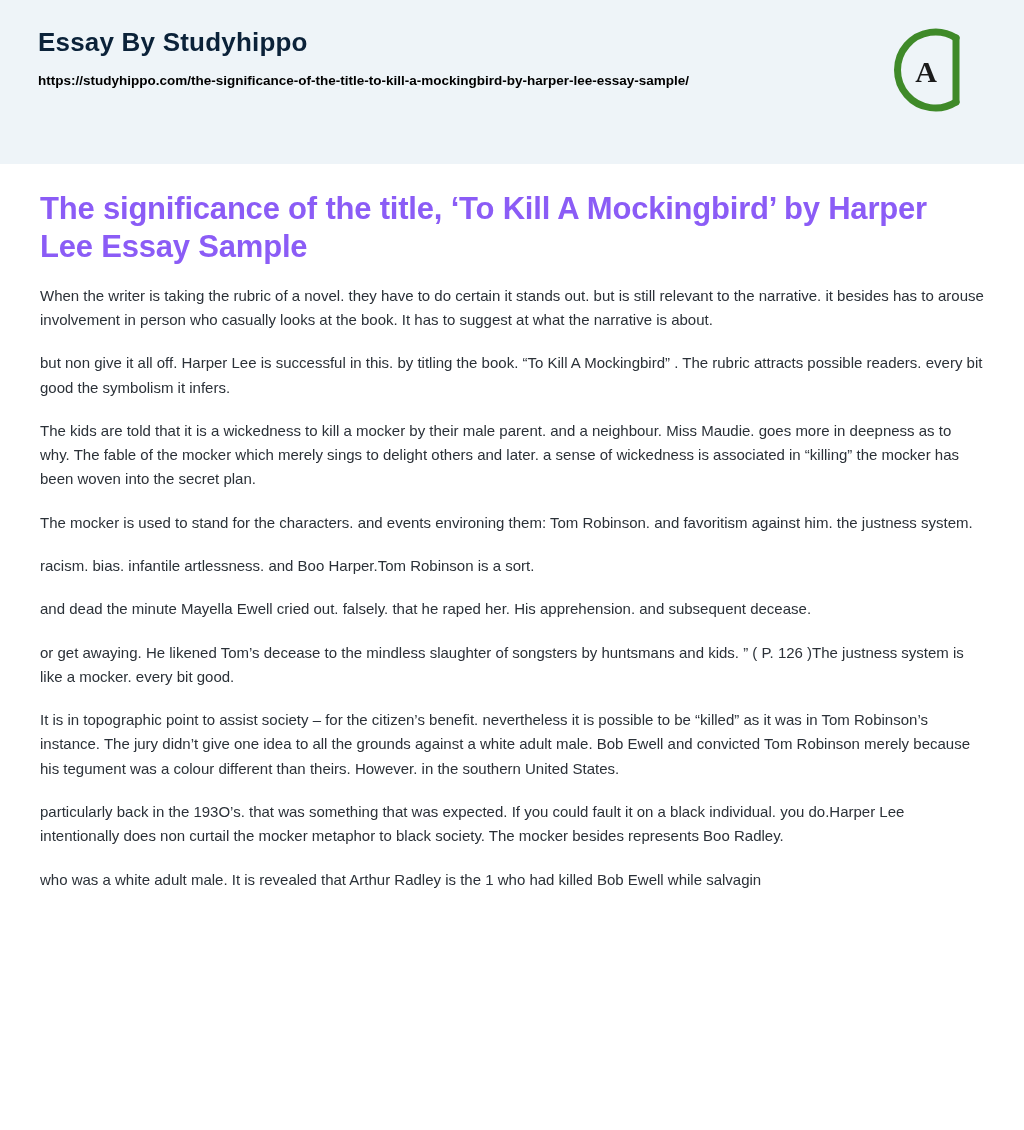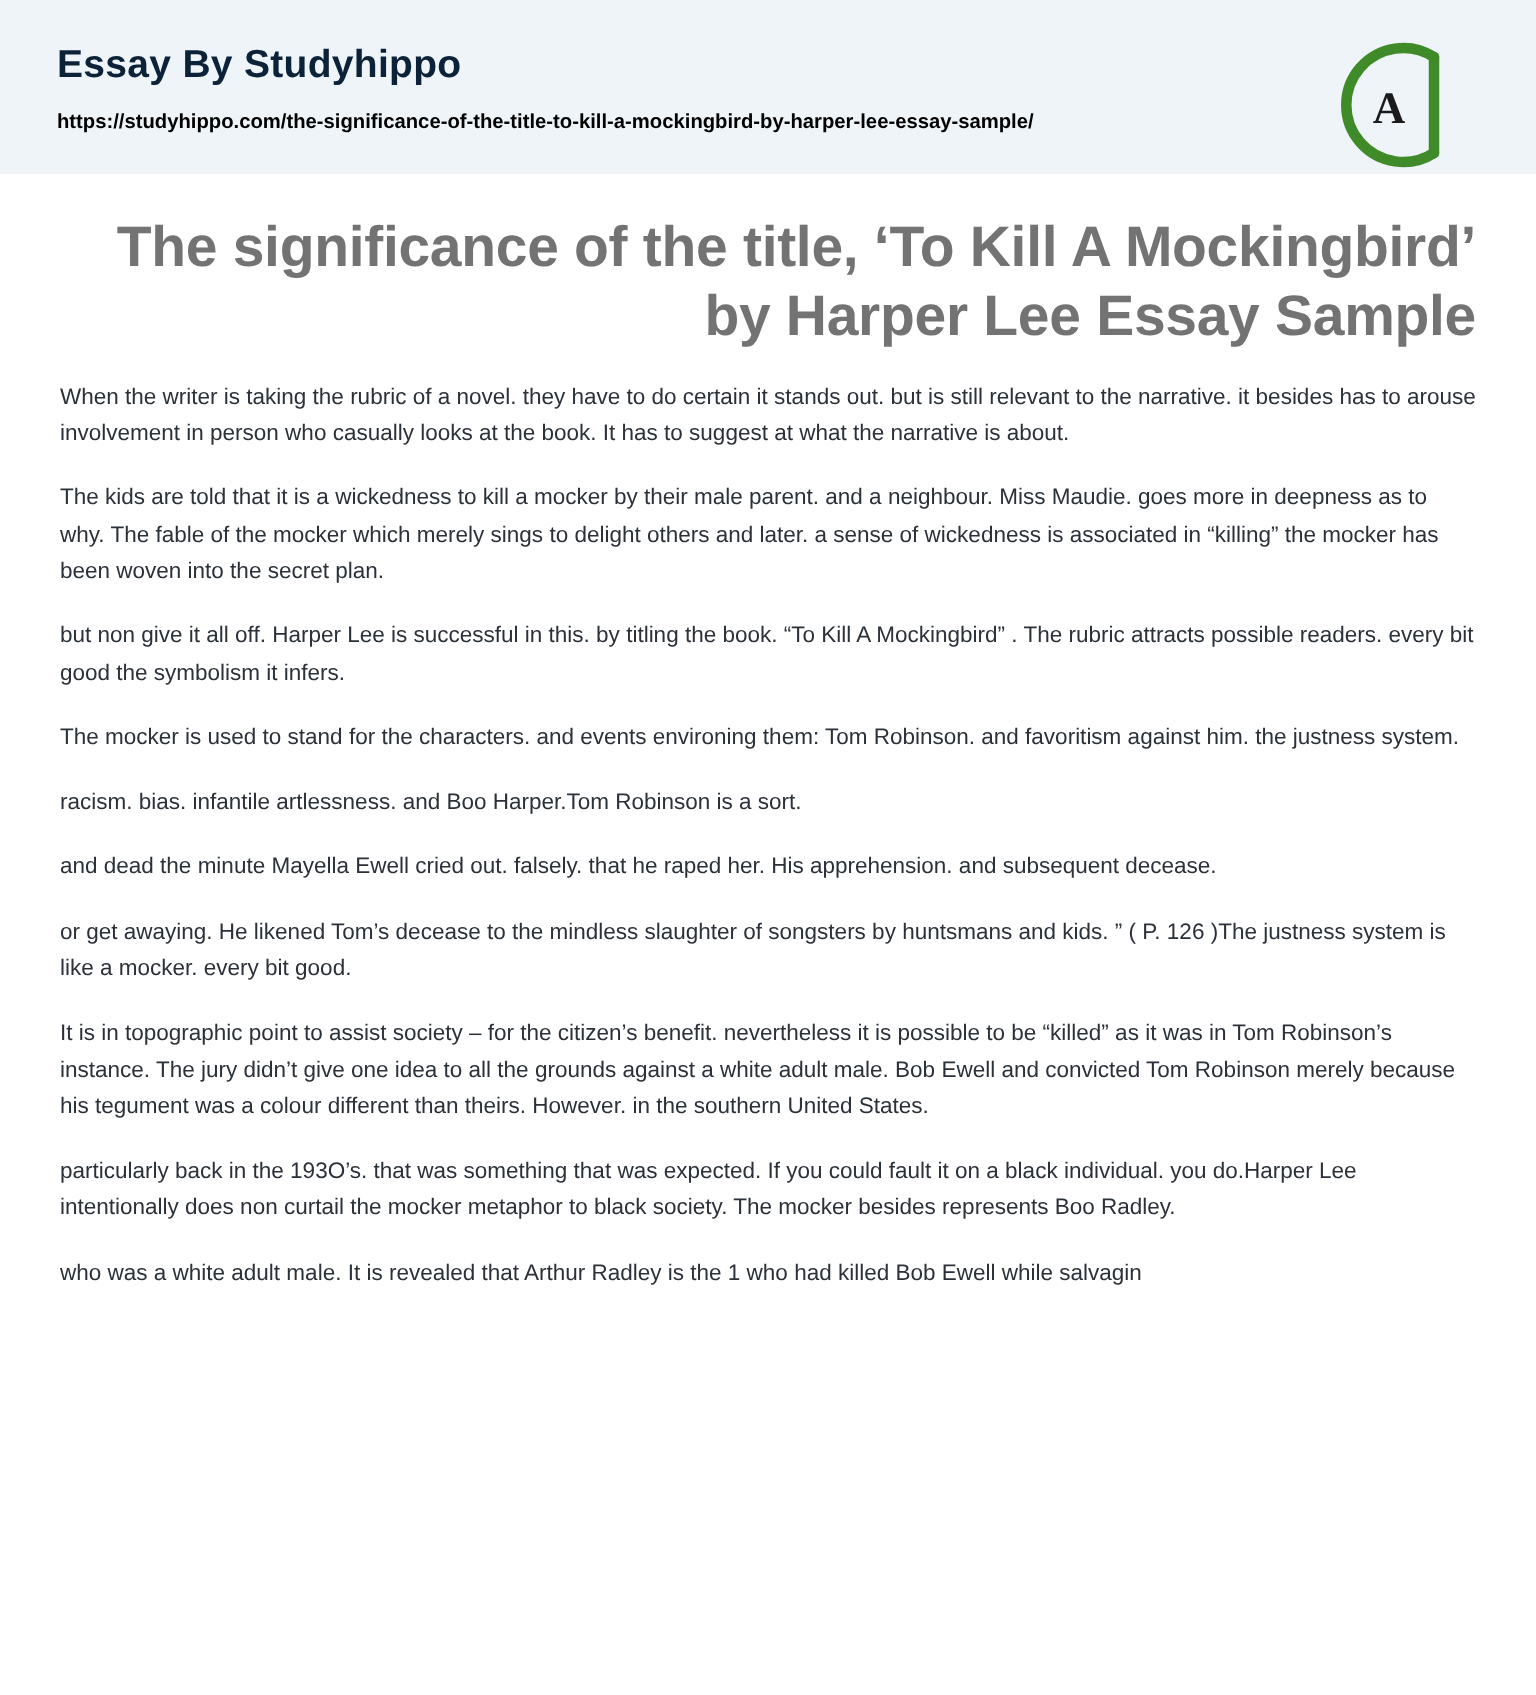--- a/index.html
+++ b/index.html
@@ -12,21 +12,21 @@
   }
   #page {
     width: 1024px;
     min-height: 1130px;
     position: relative;
     background: #ffffff;
   }
   
   .header {
     background: #eef4f8;
-    height: 116px;
+    height: 164px;
     padding: 28px 38px 0 38px;
     position: relative;
     overflow: hidden;
   }
   .site-title {
     font-size: 26px;
     font-weight: bold;
     color: #0b2239;
     letter-spacing: 0.2px;
     margin: 0 0 14px 0;
@@ -47,27 +47,26 @@
     width: 92px;
     height: 92px;
   }
   .logo svg { display: block; }
 
   
   .article {
     padding: 26px 40px 30px 40px;
   }
   .article-title {
-    font-size: 38px;
+    font-size: 31px;
     line-height: 1.22;
     font-weight: bold;
-    color: #737373;
+    color: #8b5cf6;
     margin: 0 0 18px 0;
     letter-spacing: -0.2px;
-    text-align: right;
   }
   .para {
     font-size: 15px;
     line-height: 1.62;
     color: #2b3138;
     margin: 0 0 19px 0;
   }
   .para:last-child { margin-bottom: 4px; }
 </style>
 </head>
@@ -84,22 +83,22 @@
         <path d="M76 14 L76 78" fill="none" stroke="#3f8a29" stroke-width="7" stroke-linecap="round"></path>
         <text x="46" y="58" text-anchor="middle" font-family="'Liberation Serif', serif" font-size="30" font-weight="bold" fill="#1b1b1b">A</text>
       </svg>
     </div>
   </div>
 
   <div class="article">
     <h2 class="article-title">The significance of the title, ‘To Kill A Mockingbird’ by Harper Lee Essay Sample</h2>
 
     <p class="para">When the writer is taking the rubric of a novel. they have to do certain it stands out. but is still relevant to the narrative. it besides has to arouse involvement in person who casually looks at the book. It has to suggest at what the narrative is about.</p>
+    <p class="para">but non give it all off. Harper Lee is successful in this. by titling the book. “To Kill A Mockingbird” . The rubric attracts possible readers. every bit good the symbolism it infers.</p>
     <p class="para">The kids are told that it is a wickedness to kill a mocker by their male parent. and a neighbour. Miss Maudie. goes more in deepness as to why. The fable of the mocker which merely sings to delight others and later. a sense of wickedness is associated in “killing” the mocker has been woven into the secret plan.</p>
-    <p class="para">but non give it all off. Harper Lee is successful in this. by titling the book. “To Kill A Mockingbird” . The rubric attracts possible readers. every bit good the symbolism it infers.</p>
     <p class="para">The mocker is used to stand for the characters. and events environing them: Tom Robinson. and favoritism against him. the justness system.</p>
     <p class="para">racism. bias. infantile artlessness. and Boo Harper.Tom Robinson is a sort.</p>
     <p class="para">and dead the minute Mayella Ewell cried out. falsely. that he raped her. His apprehension. and subsequent decease.</p>
     <p class="para">or get awaying. He likened Tom’s decease to the mindless slaughter of songsters by huntsmans and kids. ” ( P. 126 )The justness system is like a mocker. every bit good.</p>
     <p class="para">It is in topographic point to assist society – for the citizen’s benefit. nevertheless it is possible to be “killed” as it was in Tom Robinson’s instance. The jury didn’t give one idea to all the grounds against a white adult male. Bob Ewell and convicted Tom Robinson merely because his tegument was a colour different than theirs. However. in the southern United States.</p>
     <p class="para">particularly back in the 193O’s. that was something that was expected. If you could fault it on a black individual. you do.Harper Lee intentionally does non curtail the mocker metaphor to black society. The mocker besides represents Boo Radley.</p>
     <p class="para">who was a white adult male. It is revealed that Arthur Radley is the 1 who had killed Bob Ewell while salvagin</p>
   </div>
 
 </div>

